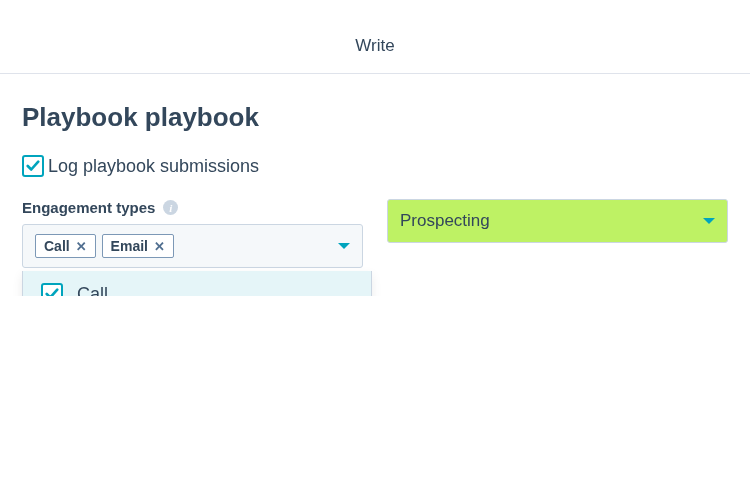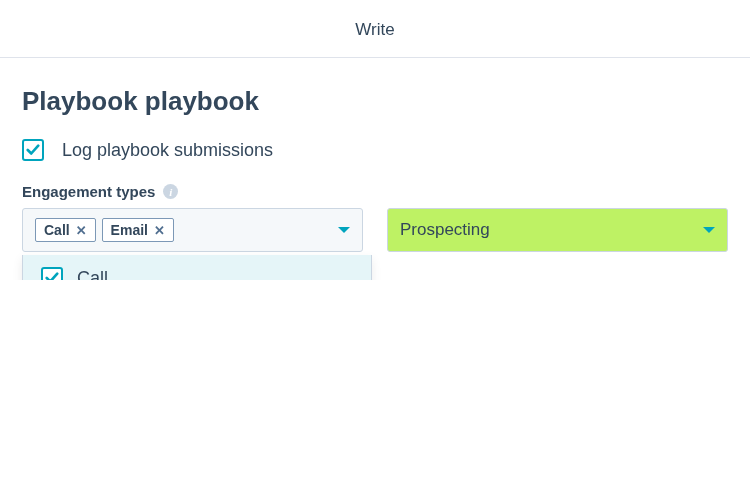--- a/index.html
+++ b/index.html
@@ -8,21 +8,21 @@
     font-family: -apple-system, BlinkMacSystemFont, "Segoe UI", Helvetica, Arial, sans-serif;
     color: #33475b;
     background: #fff;
     width: 750px;
   }
   .tabs {
     display: flex;
     justify-content: center;
     gap: 40px;
     border-bottom: 1px solid #dfe3eb;
-    padding-top: 10px;
+    padding-top: 26px;
   }
   .tab {
     padding: 10px 6px 14px 6px;
     font-size: 17px;
     color: #33475b;
     cursor: pointer;
     border-bottom: 4px solid transparent;
     margin-bottom: -1px;
   }
   .tab.active {
@@ -34,21 +34,21 @@
   }
   h2 {
     font-size: 26px;
     font-weight: 700;
     color: #33475b;
     margin: 0 0 22px 0;
   }
   .check-row {
     display: flex;
     align-items: center;
-    gap: 18px;
+    gap: 4px;
     margin-bottom: 22px;
   }
   .checkbox {
     width: 22px;
     height: 22px;
     border: 2px solid #00a4bd;
     border-radius: 3px;
     display: flex;
     align-items: center;
     justify-content: center;
@@ -56,21 +56,21 @@
     background: #fff;
   }
   .checkbox.unchecked {
     border: 2px solid #cbd6e2;
   }
   .checkbox svg { width: 14px; height: 14px; }
   .check-label { font-size: 18px; color: #33475b; }
   .fields-row {
     display: flex;
     gap: 24px;
-    align-items: flex-end;
+    align-items: flex-start;
   }
   .field {
     width: 345px;
     position: relative;
   }
   .field-label {
     font-size: 15px;
     font-weight: 700;
     color: #33475b;
     margin-bottom: 8px;

